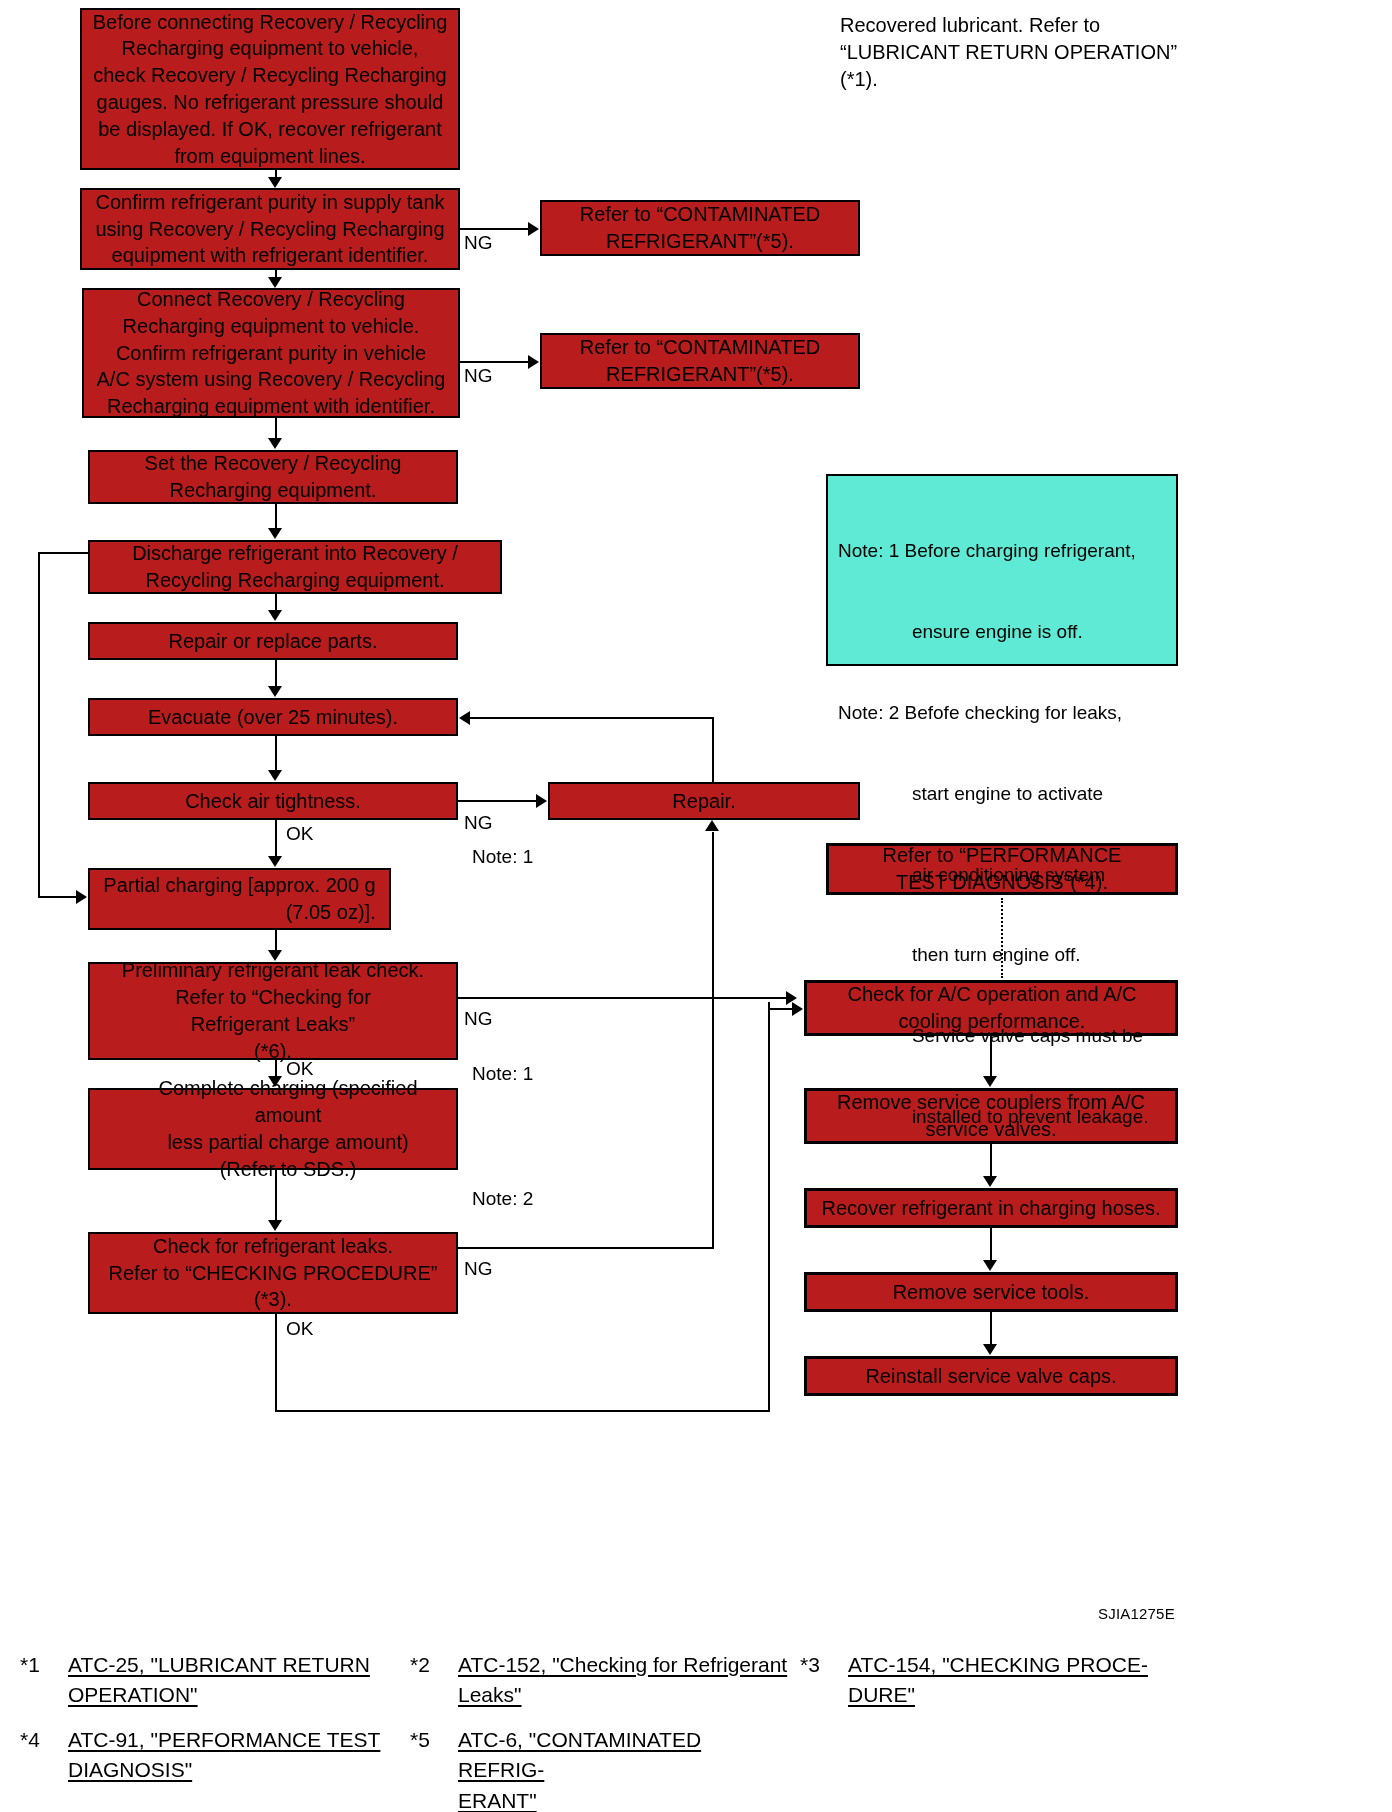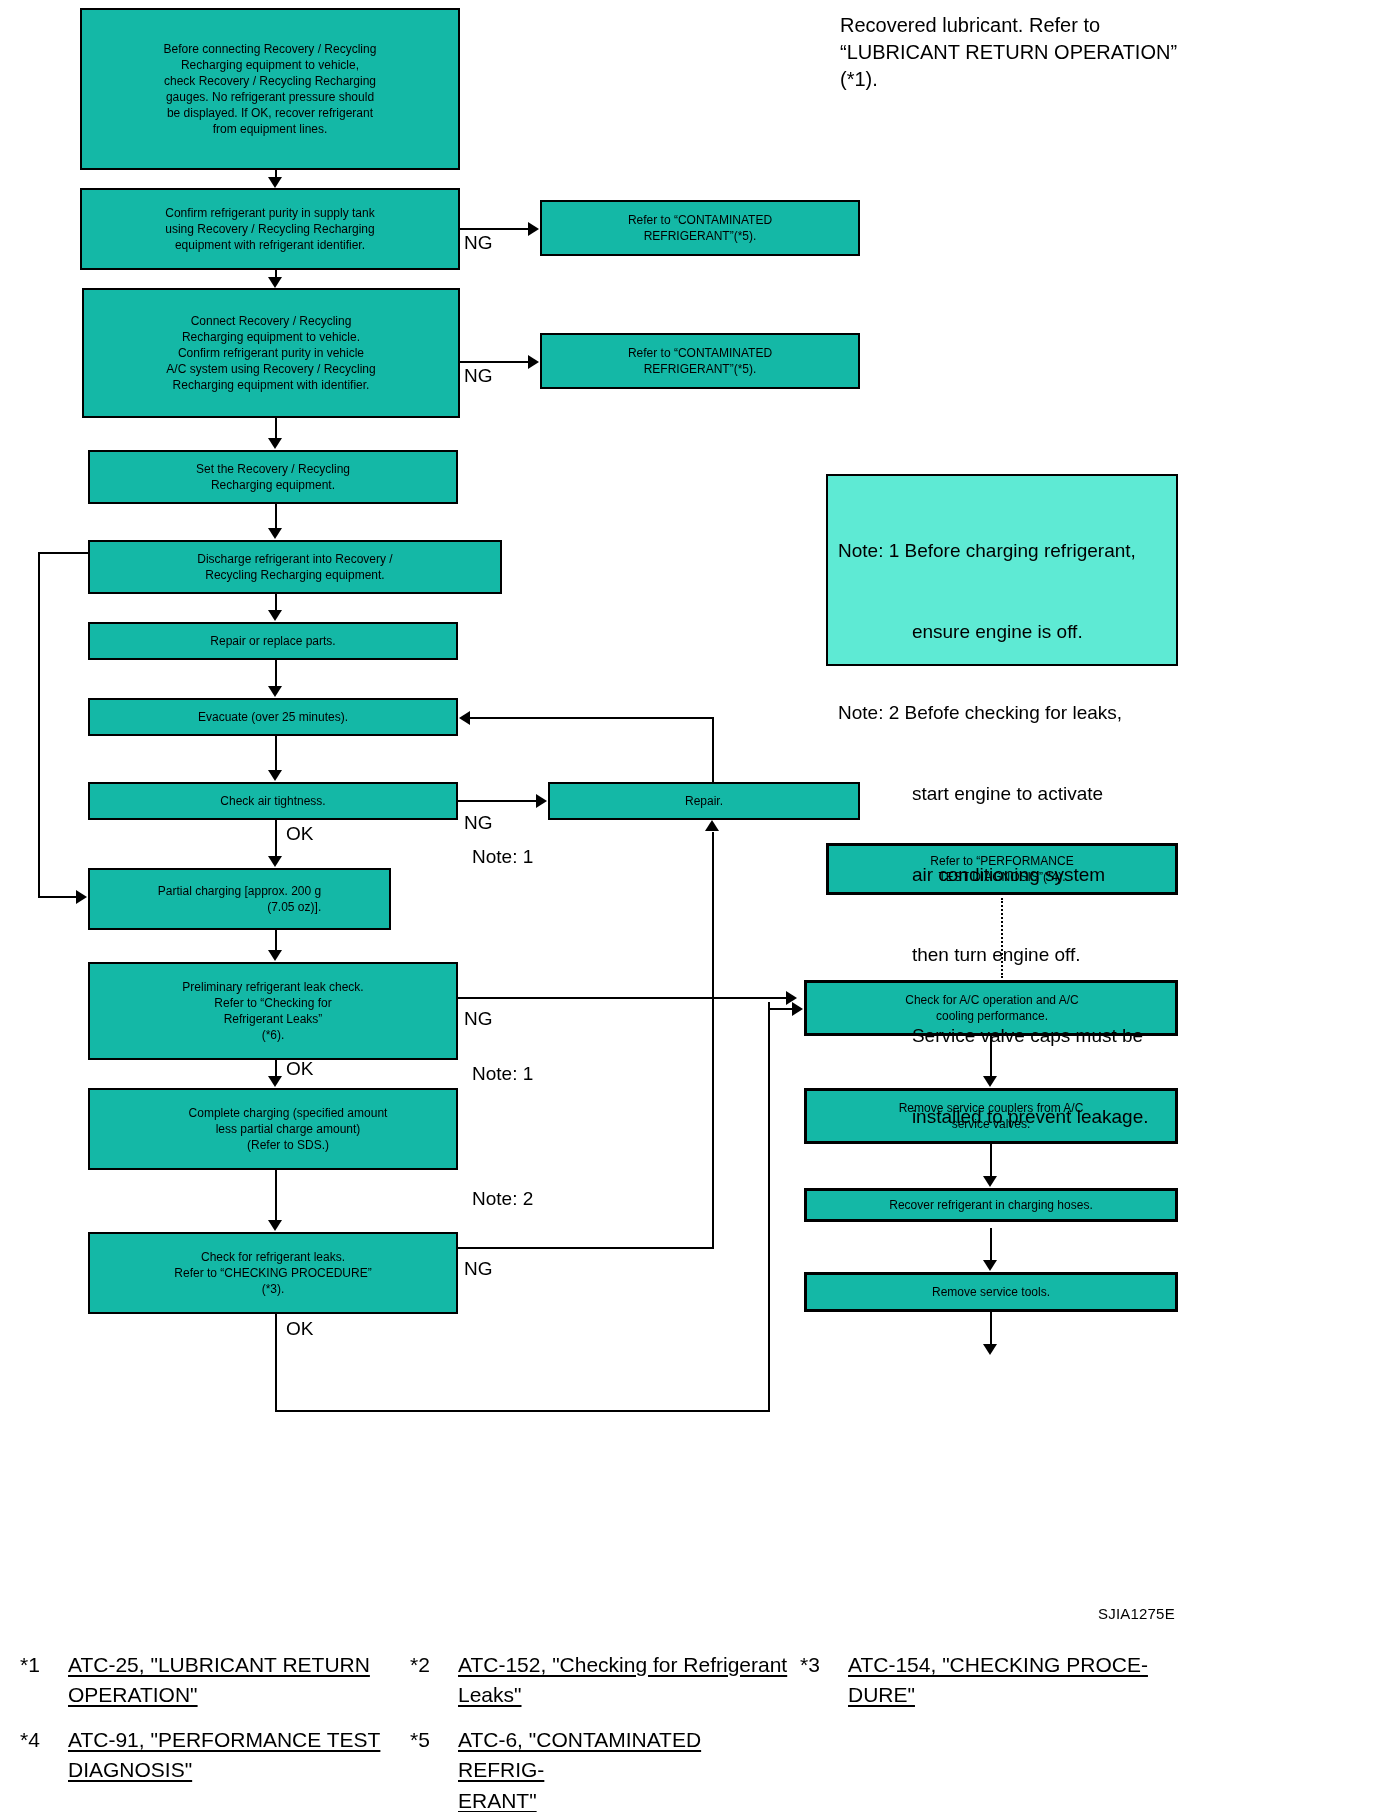--- a/index.html
+++ b/index.html
@@ -12,26 +12,26 @@
     width:1392px;
     height:1812px;
     background:#fff;
     overflow:hidden;
   }
   
   .box{
     position:absolute;
     box-sizing:border-box;
     border:2px solid #000;
-    background:#14b8a6;
+    background:#b91c1c;
     display:flex;
     align-items:center;
     justify-content:center;
     text-align:center;
-    font-size:12px;
+    font-size:20px;
     line-height:1.34;
     white-space:pre-line;
     padding:2px 6px;
   }
   .box.thick{border-width:3px;}
   
   .ftext{
     position:absolute;
     font-size:20px;
     line-height:1.34;
@@ -176,24 +176,25 @@
 
   <div class="box thick" style="left:826px;top:843px;width:352px;height:52px;">Refer to “PERFORMANCE
 TEST DIAGNOSIS”(*4).</div>
 
   <div class="box thick" style="left:804px;top:980px;width:374px;height:56px;padding-left:8px;">Check for A/C operation and A/C
 cooling performance.</div>
 
   <div class="box thick" style="left:804px;top:1088px;width:374px;height:56px;">Remove service couplers from A/C
 service valves.</div>
 
-  <div class="box thick" style="left:804px;top:1188px;width:374px;height:34px;">Recover refrigerant in charging hoses.</div>
+  <div class="box thick" style="left:804px;top:1188px;width:374px;height:40px;">Recover refrigerant in charging hoses.</div>
 
   <div class="box thick" style="left:804px;top:1272px;width:374px;height:40px;">Remove service tools.</div>
 
+  <div class="box thick" style="left:804px;top:1356px;width:374px;height:40px;">Reinstall service valve caps.</div>
 
   <div class="notes" style="left:826px;top:474px;width:352px;height:192px;">
     <div>Note: 1 Before charging refrigerant,</div>
     <div>              ensure engine is off.</div>
     <div>Note: 2 Befofe checking for leaks,</div>
     <div>              start engine to activate</div>
     <div>              air conditioning system</div>
     <div>              then turn engine off.</div>
     <div>              Service valve caps must be</div>
     <div>              installed to prevent leakage.</div>

